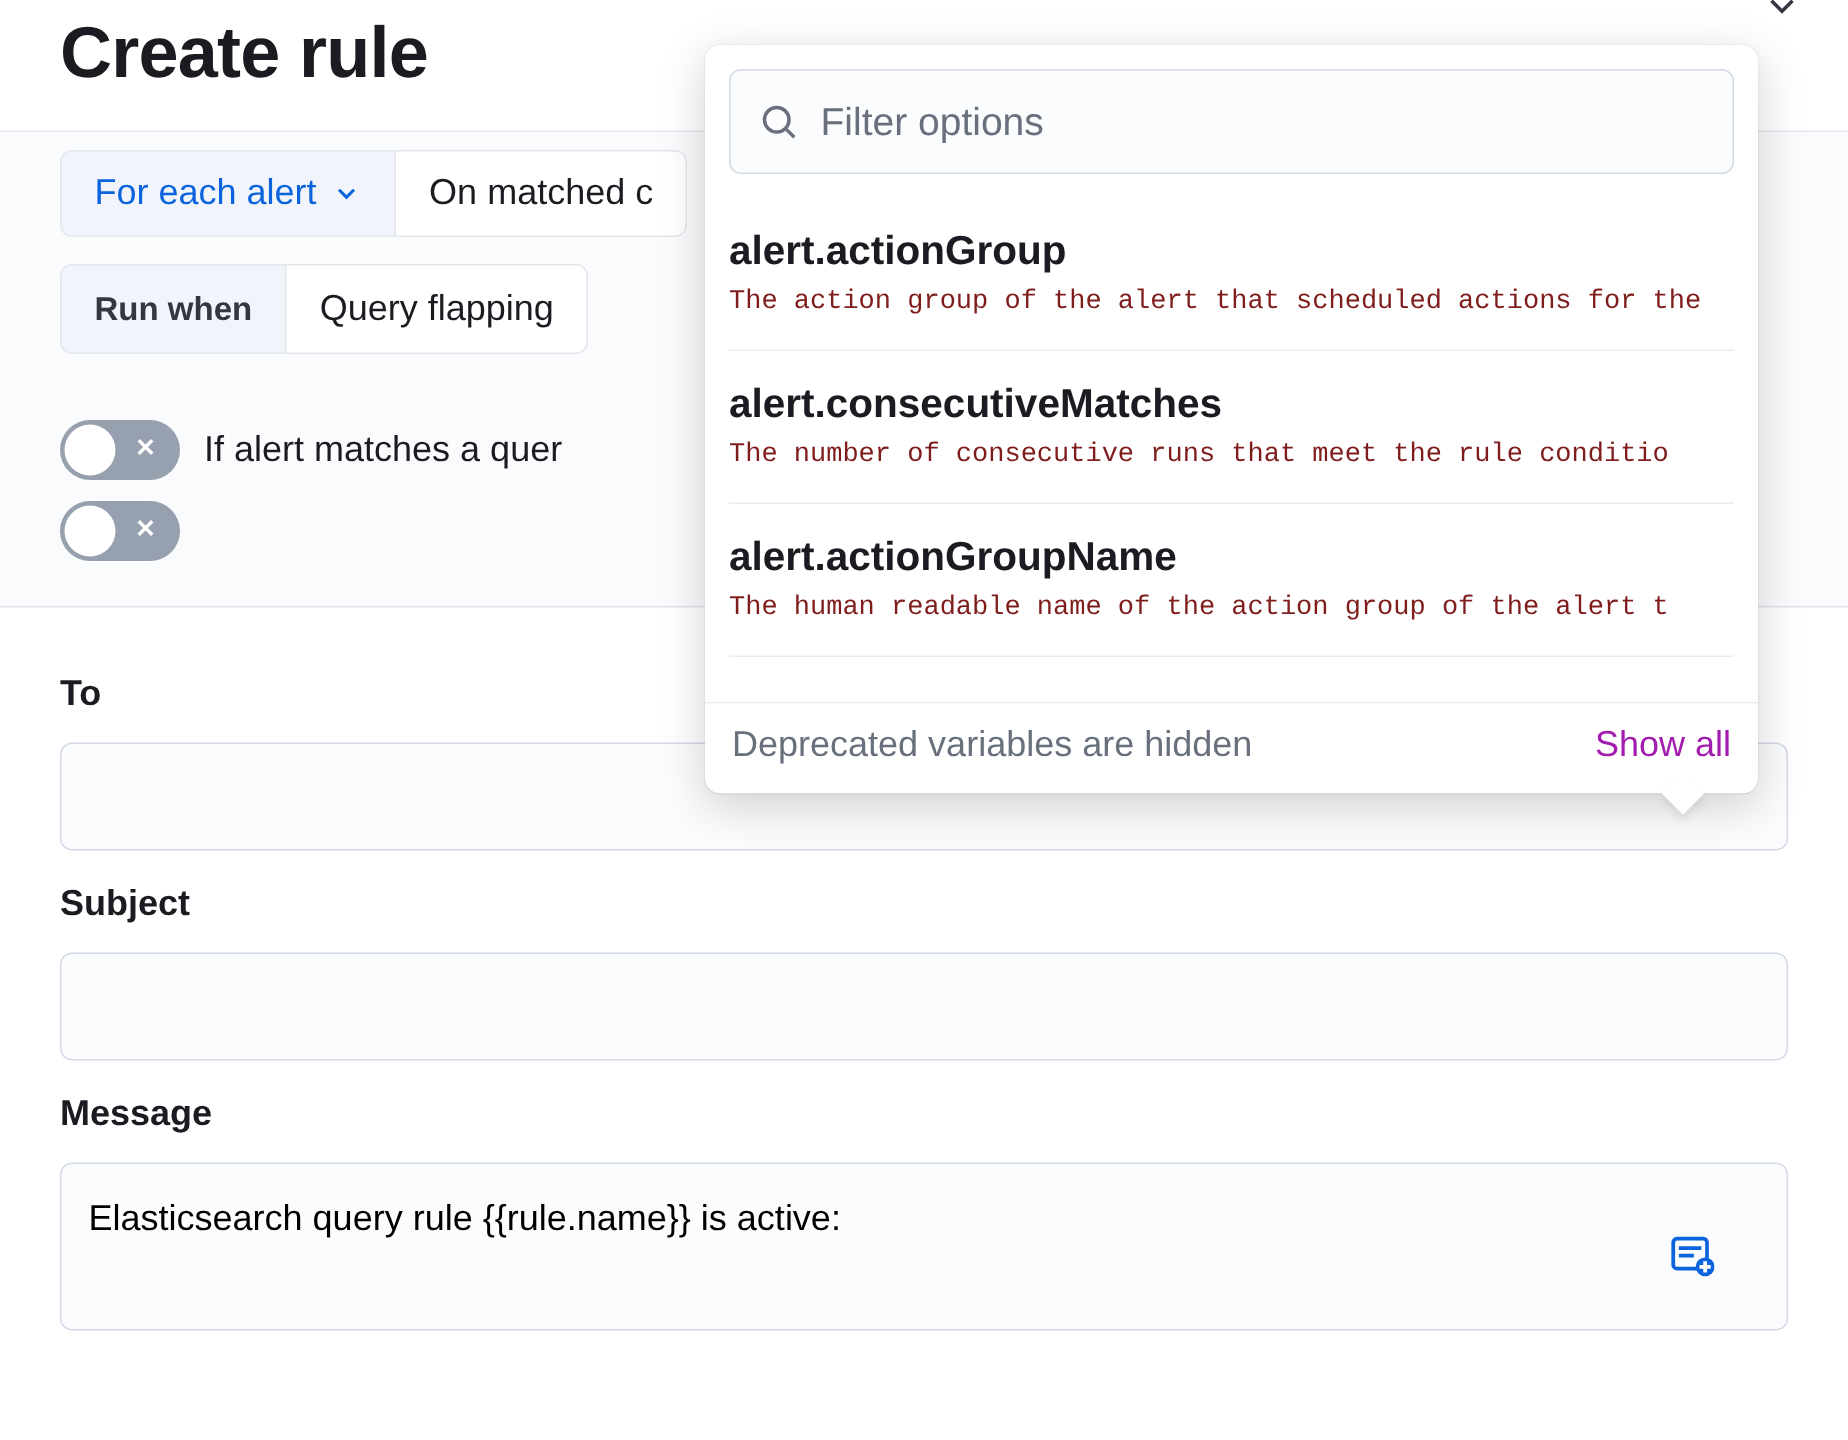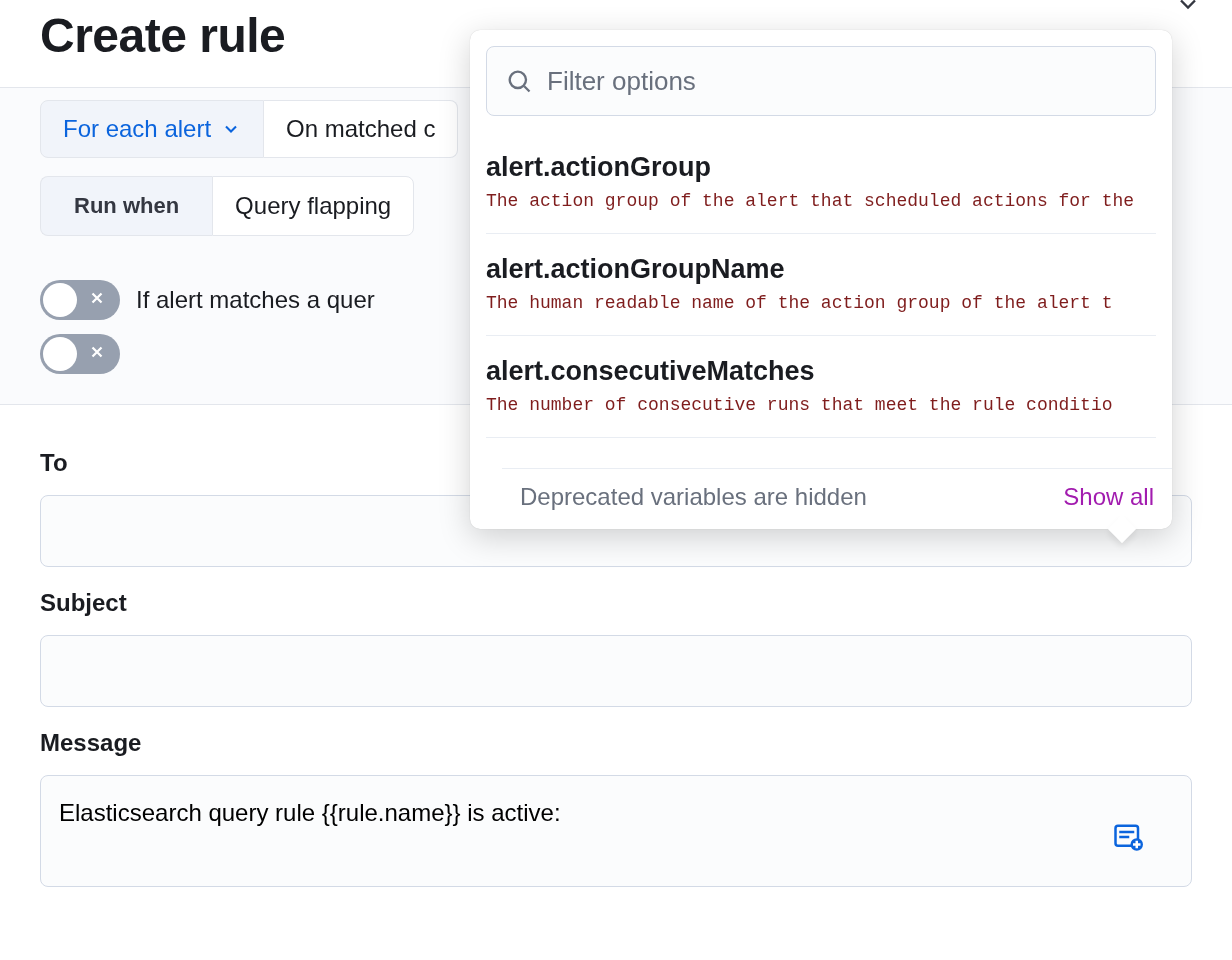--- a/index.html
+++ b/index.html
@@ -44,21 +44,21 @@
 
   .runwhen-row { display:flex; }
   .runwhen-row .label-cell {
     background:#f1f4fa;
     border:1px solid #e3e6ec;
     border-right:none;
     border-radius:8px 0 0 8px;
     font-size:22px;
     font-weight:700;
     color:#343741;
-    padding: 16px 33px;
+    padding: 16px 22px;
     height:60px;
     display:flex; align-items:center;
   }
   .runwhen-row .value-cell {
     background:#fff;
     border:1px solid #e3e6ec;
     border-radius:0 8px 8px 0;
     font-size:24px;
     padding:16px 22px;
     height:60px;
@@ -158,21 +158,20 @@
   .option-desc  { font-size:18px; color:#7f1d1d; white-space:nowrap; overflow:hidden;font-family:Liberation Mono, monospace; }
   .option-peek  { height:30px; overflow:hidden; padding-top:18px;}
 
   .popover-footer {
     border-top:1px solid #e9edf3;
     display:flex;
     justify-content:space-between;
     align-items:center;
     padding: 14px 18px 18px 18px;
     font-size:24px;
-    margin-left:32px;
   }
   .popover-footer .hint { color:#69707d; }
   .popover-footer .link { color:#a21caf; font-weight:500; cursor:pointer; }
 
   
   .popover-caret {
     position:absolute;
     bottom:-10px;
     right:40px;
     width:20px; height:20px;
@@ -286,26 +285,26 @@
       <input placeholder="Filter options" style="">
     </div>
   </div>
 
   <div class="options-list">
     <div class="option-item">
       <div class="option-title">alert.actionGroup</div>
       <div class="option-desc">The action group of the alert that scheduled actions for the</div>
     </div>
     <div class="option-item">
+      <div class="option-title">alert.consecutiveMatches</div>
+      <div class="option-desc">The number of consecutive runs that meet the rule conditio</div>
+    </div>
+    <div class="option-item">
       <div class="option-title">alert.actionGroupName</div>
       <div class="option-desc">The human readable name of the action group of the alert t</div>
-    </div>
-    <div class="option-item">
-      <div class="option-title">alert.consecutiveMatches</div>
-      <div class="option-desc">The number of consecutive runs that meet the rule conditio</div>
     </div>
     <div class="option-peek">
       
     </div>
   </div>
 
   <div class="popover-footer">
     <span class="hint">Deprecated variables are hidden</span>
     <span class="link">Show all</span>
   </div>

